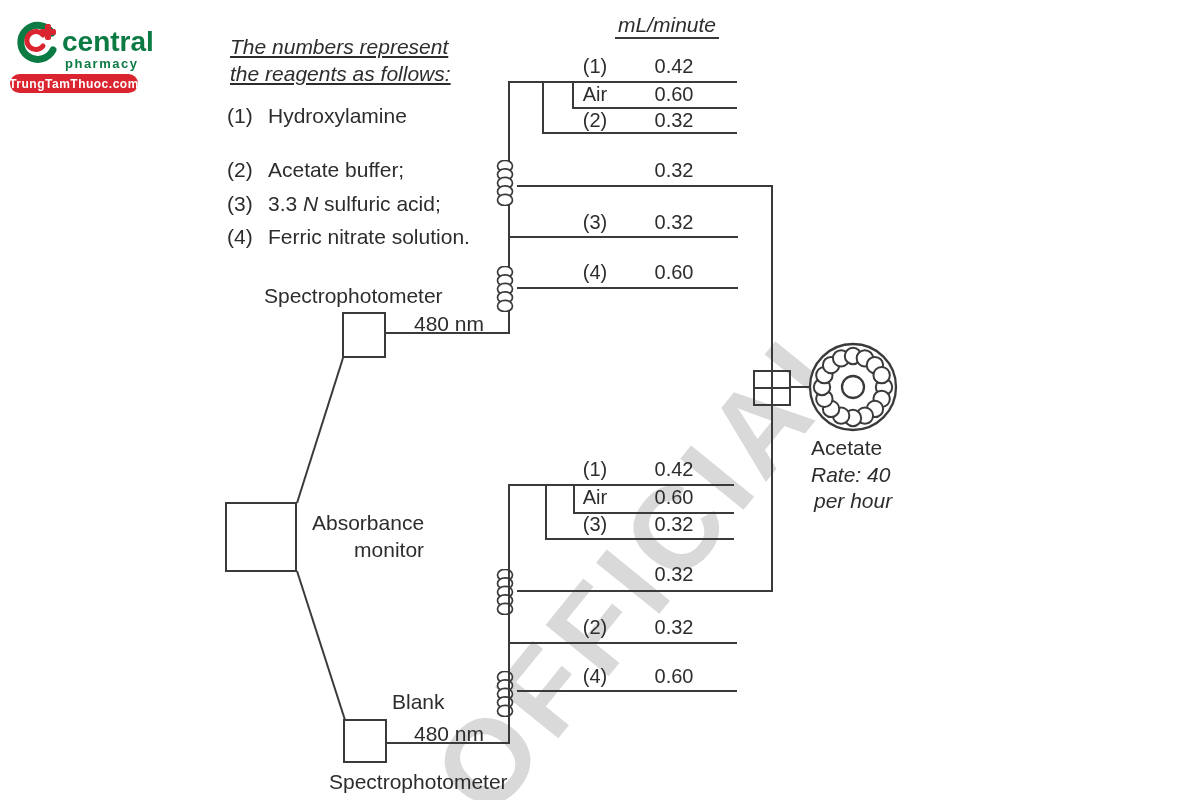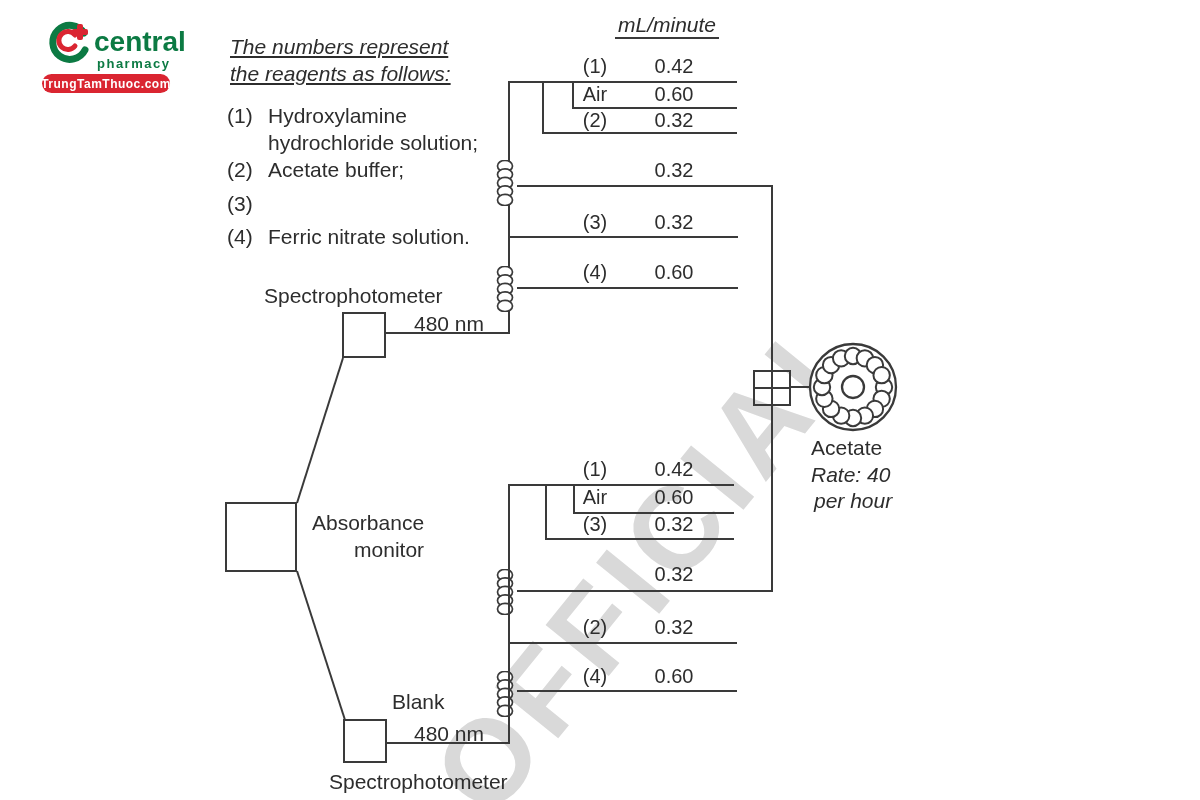--- a/index.html
+++ b/index.html
@@ -50,52 +50,52 @@
 
   svg { display:block; }
 </style>
 </head>
 <body>
 
 <div class="canvas">
 
   <div class="watermark">OFFICIAL</div>
 
-  <div class="logo" style="width:130px;height:84px;margin-left:32px;">
+  <div class="logo" style="width:130px;height:84px;">
     <svg class="logo-icon" viewBox="0 0 44 46">
       <path d="M 38 13 A 17 17 0 1 0 39 30" fill="none" stroke="#0c7a43" stroke-width="7" stroke-linecap="round"></path>
       <path d="M 29 26 A 9 9 0 1 1 29 15" fill="none" stroke="#da2531" stroke-width="5" stroke-linecap="round"></path>
       <rect x="31" y="4" width="6" height="16" rx="2" fill="#da2531"></rect>
       <rect x="26" y="9" width="16" height="6" rx="2" fill="#da2531"></rect>
     </svg>
     <div class="logo-brand">central</div>
     <div class="logo-sub">pharmacy</div>
     <div class="logo-badge">TrungTamThuoc.com</div>
   </div>
 
   <div class="txt it" style="left:230px; top:33px;text-decoration:underline;">
     <div>The numbers represent</div>
     <div>the reagents as follows:</div>
   </div>
 
   <div class="txt legend-item" style="left:227px; top:102px;">
     <span class="legend-num">(1)</span>
     <span>
       <span>Hydroxylamine</span><br>
-      <span>hydrochloride solution;</span>
     </span>
   </div>
 
   <div class="txt legend-item" style="left:227px; top:156px;">
     <span class="legend-num">(2)</span>
     <span>Acetate buffer;</span>
   </div>
 
   <div class="txt legend-item" style="left:227px; top:190px;">
     <span class="legend-num">(3)</span>
+    <span><span>3.3 </span><span class="it">N</span><span> sulfuric acid;</span></span>
   </div>
 
   <div class="txt legend-item" style="left:227px; top:223px;">
     <span class="legend-num">(4)</span>
     <span>Ferric nitrate solution.</span>
   </div>
 
   <div class="txt it" style="left:583px; top:11px;margin-left:32px;">
     <span class="unit-header">mL/minute</span>
   </div>

